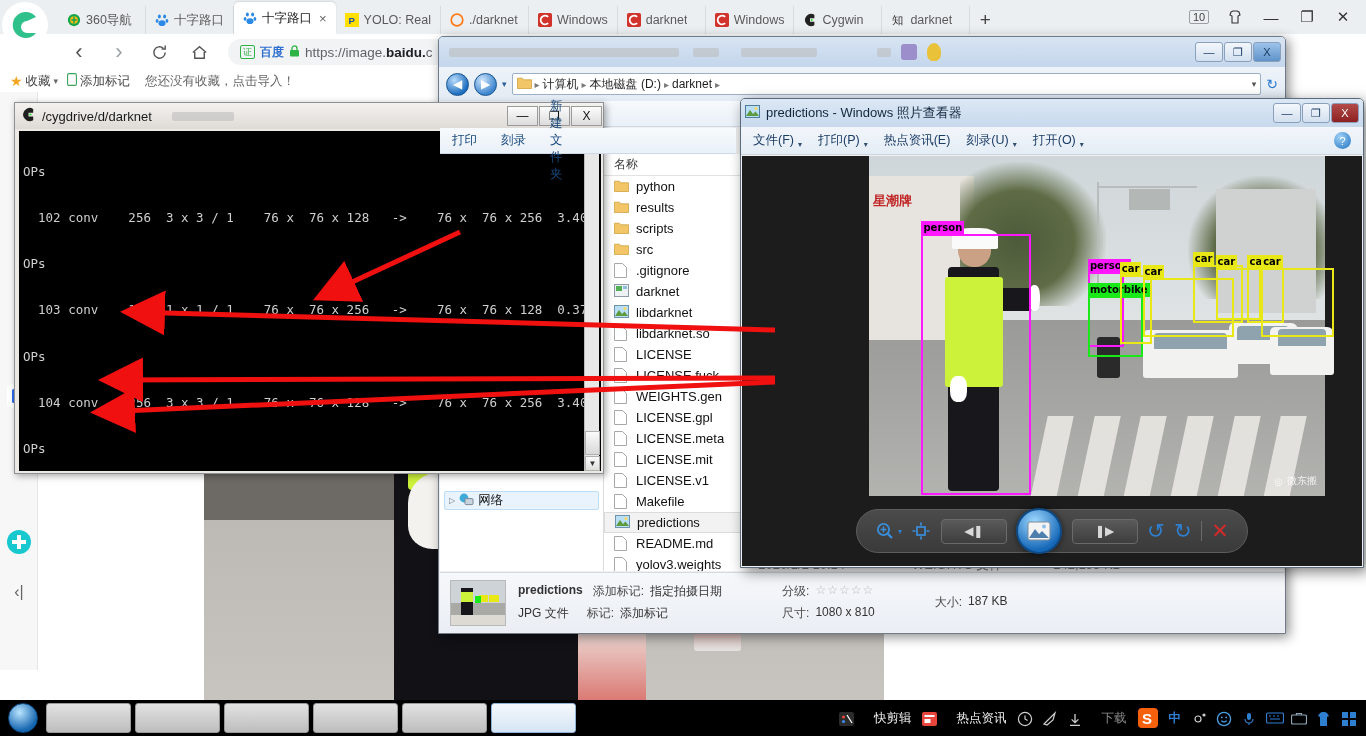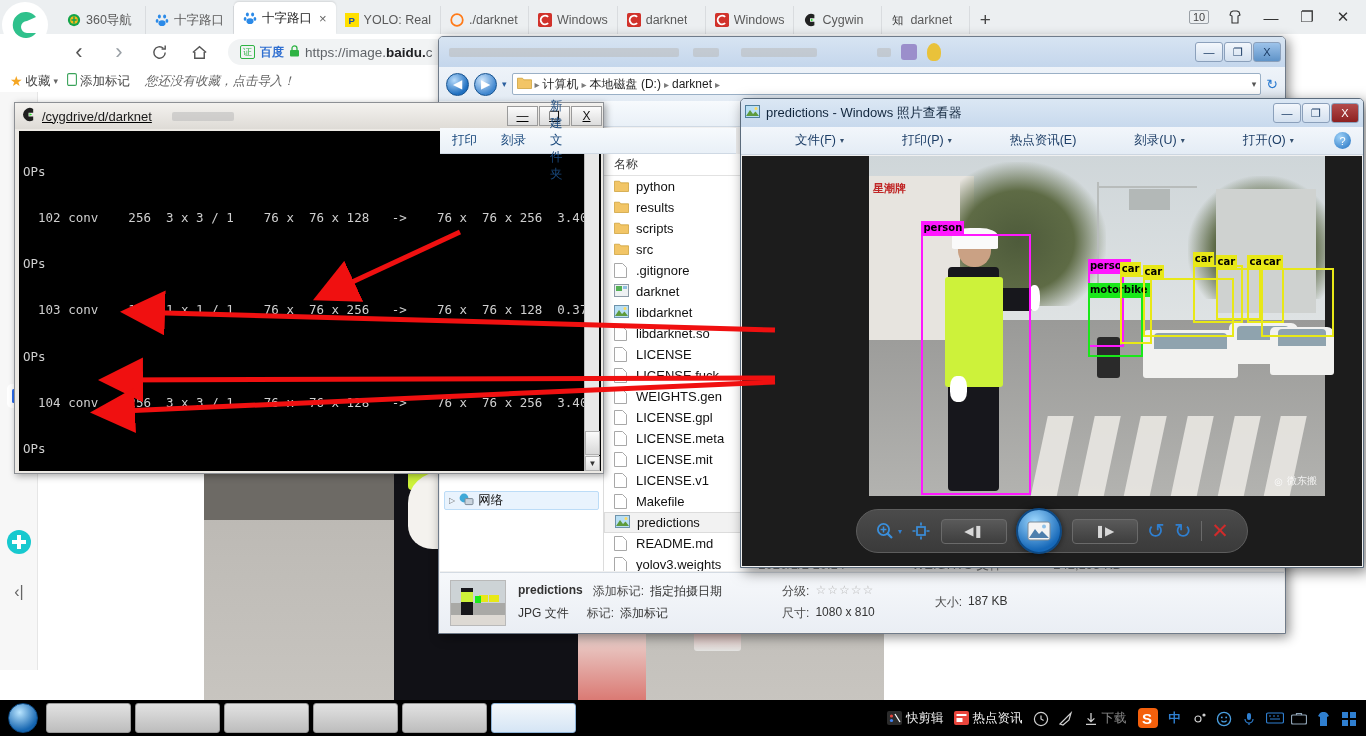--- a/index.html
+++ b/index.html
@@ -60,36 +60,35 @@
   .baidu-txt { color:#2f6fd0; font-weight:bold; font-size:12px; }
   .url-txt { color:#5f6368; }
   .url-txt b { color:#202124; font-weight:600; }
 
   .bookmarks {
     position:absolute; left:0; top:70px; width:1366px; height:22px;
     background:#fff; display:flex; align-items:center; gap:9px; padding-left:10px;
     font-size:12.5px; color:#444;
   }
   .bm-item { display:flex; align-items:center; gap:3px; }
-  .bm-hint { color:#666; margin-left:6px;font-style:italic; }
+  .bm-hint { color:#666; margin-left:6px; }
 
   .page-area { position:absolute; left:0; top:92px; width:1366px; height:578px; background:#fff; }
   .leftrail { position:absolute; left:0; top:0; width:38px; height:578px; background:#f7f7f7; border-right:1px solid #e6e6e6; }
   .rail-icon { position:absolute; left:7px; width:24px; height:24px; border-radius:5px; }
   .viewer-photo {
     position:absolute; left:204px; top:368px; width:680px; height:298px;
     background:#d8d6d2; overflow:hidden;
   }
 
   
   #cygwin {
     position:absolute; left:14px; top:102px; width:590px; height:372px;
     border:1px solid #8d9095; background:#ece9e4;
     box-shadow:2px 2px 7px rgba(0,0,0,.35);
-    text-decoration:underline;
   }
   #cygwin .cyg-title {
     height:26px; background:linear-gradient(#f4f2ef,#dedbd6);
     display:flex; align-items:center; padding-left:6px; gap:6px;
     font-size:13px; color:#1a1a1a;
   }
   #cygwin .cyg-ctrl { margin-left:auto; display:flex; }
   #cygwin .cyg-ctrl span {
     width:31px; height:20px; margin-right:1px; display:flex;
     align-items:center; justify-content:center;
@@ -197,21 +196,21 @@
     width:28px; height:20px; display:flex; align-items:center; justify-content:center;
     font-size:11px; border:1px solid #8ba0bb; border-radius:3px;
     background:linear-gradient(#f3f7fc,#d3e0ef); color:#1c3d66;
   }
   #photoviewer .pv-wctrl span.close { background:linear-gradient(#b34b4b,#8d2020); color:#fff; }
   #photoviewer .pv-menu {
     height:28px; display:flex; align-items:center; gap:16px; padding:0 12px;
     background:linear-gradient(#f2f6fb,#e4ecf5); border-bottom:1px solid #ccd6e1;
     font-size:12.5px; color:#1c3d66;
   }
-  .pv-menu .mi { display:flex; align-items:center; gap:4px;margin-left:42px; }
+  .pv-menu .mi { display:flex; align-items:flex-end; gap:4px; }
   .pv-menu .caret { font-size:8px; color:#35506f; }
   .pv-help { margin-left:auto; width:17px; height:17px; border-radius:50%;
     background:radial-gradient(circle at 35% 30%,#9fd2f8,#1f6fc0); color:#fff;
     font-size:11px; display:flex; align-items:center; justify-content:center; }
   #photoviewer .pv-canvas {
     position:absolute; left:1px; top:57px; right:1px; bottom:70px;
     background:#1c1c1c; display:flex; align-items:center; justify-content:center; overflow:hidden;
   }
   #photoviewer .pv-bottom {
     position:absolute; left:1px; right:1px; bottom:1px; height:70px;
@@ -233,21 +232,21 @@
     border:2px solid #0d4a86; display:flex; align-items:center; justify-content:center;
     box-shadow:0 0 7px rgba(0,0,0,.6); z-index:3;
   }
   .pv-sep { width:1px; height:20px; background:#6a6a6a; }
 
   
   .detimg { position:relative; width:100%; height:100%; }
   .det-sky { position:absolute; left:0; top:0; width:100%; height:50%; background:linear-gradient(#cfd6d9,#dfe3e4); }
   .det-road { position:absolute; left:0; bottom:0; width:100%; height:52%; background:linear-gradient(#9a9a98,#b3b3b0); }
   .det-wall { position:absolute; left:0; top:6%; width:23%; height:48%; background:#e7e4df; }
-  .det-wall .cn { color:#c02626; font-weight:bold; font-size:11px; padding:6px 4px; line-height:13px;}
+  .det-wall .cn { color:#c02626; font-weight:bold; font-size:13px; padding:18px 4px; line-height:13px;}
   .det-trees { position:absolute; left:20%; top:2%; width:32%; height:42%;
     background:radial-gradient(ellipse at 40% 55%, #4e5b3b 0%, #5e6b45 45%, rgba(190,195,190,0) 72%); }
   .det-trees2 { position:absolute; left:70%; top:6%; width:30%; height:36%;
     background:radial-gradient(ellipse at 55% 60%, #4a5738 0%, #5a6742 45%, rgba(190,195,190,0) 72%); }
   .det-bldg { position:absolute; right:2%; top:10%; width:22%; height:36%; background:#cfd2d0; }
   .det-crosswalk { position:absolute; left:36%; bottom:0; width:64%; height:24%; }
   .det-stripe { position:absolute; bottom:0; width:9%; height:100%; background:#e9e7e2; transform:skewX(-12deg); opacity:.9; }
   .det-officer { position:absolute; left:13%; top:22%; width:20%; height:76%; }
   .det-vest { position:absolute; left:18%; top:18%; width:64%; height:42%; background:#cdf23a; border-radius:3px; }
   .det-body { position:absolute; left:22%; top:14%; width:56%; height:86%; background:#17171c; border-radius:4px; }
@@ -283,21 +282,21 @@
     position:absolute; left:0; bottom:0; width:1366px; height:36px;
     background:#000; display:flex; align-items:center; z-index:80;
   }
   .tb-start { width:46px; height:34px; display:flex; align-items:center; justify-content:center; }
   .tb-orb { width:30px; height:30px; border-radius:50%;
     background:radial-gradient(circle at 38% 30%, #b9e5ff, #1565b0 70%); border:1px solid #0c4a85; }
   .tb-btn { width:85px; height:30px; margin-right:4px; border-radius:3px;
     background:linear-gradient(#e2e2e2,#bdbdbd); border:1px solid #9a9a9a; }
   .tb-btn.act { background:linear-gradient(#f4f8fb,#d5e5f5); border-color:#8fb4d8; }
   .tray { margin-left:auto; display:flex; align-items:center; gap:10px; padding-right:10px; color:#eee; font-size:12.5px; }
-  .tray .grp { display:flex; align-items:center; gap:4px; }
+  .tray .grp { display:flex; align-items:flex-end; gap:20px; }
   .tray-txt { color:#f2f2f2; }
   .tray-ico { width:15px; height:15px; display:inline-block; }
 </style>
 </head>
 <body>
 
 <div id="browser">
 
   <div class="tabstrip">
     <div class="logo-circle">

